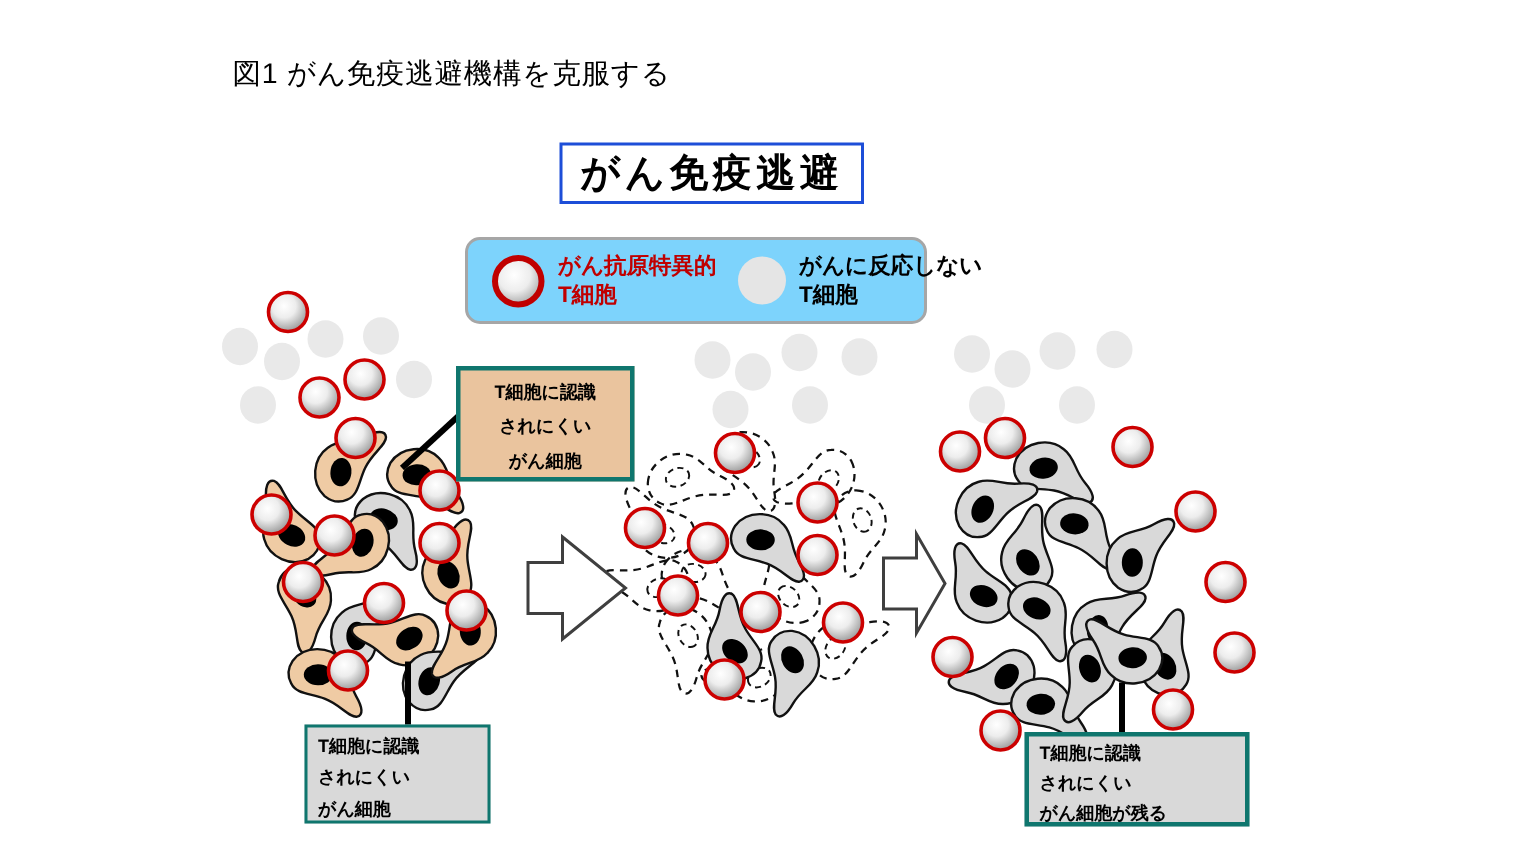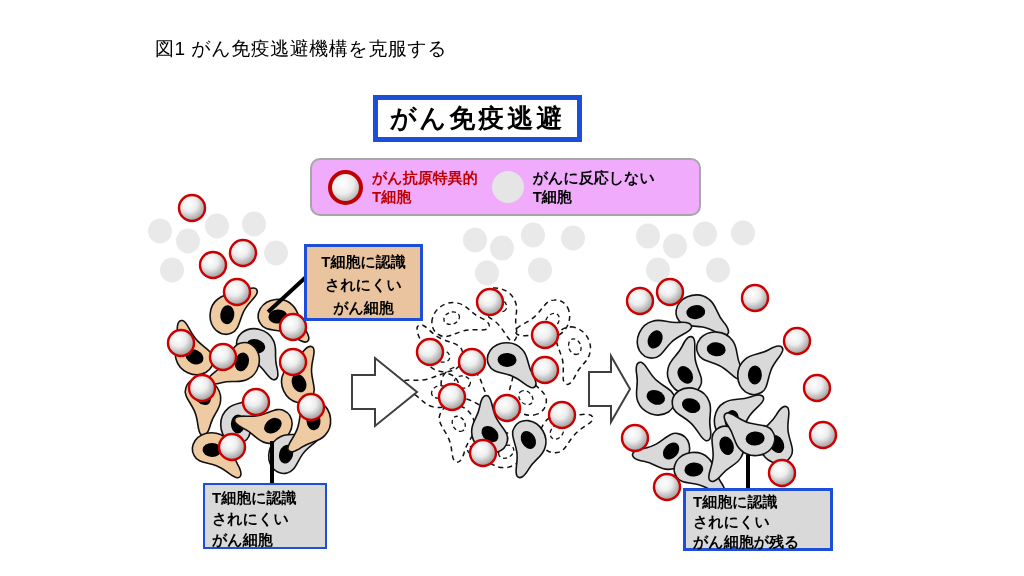--- a/index.html
+++ b/index.html
@@ -1,34 +1,34 @@
 <!DOCTYPE html>
 <html><head>
 <meta charset="utf-8">
 <style>
   html,body{margin:0;padding:0;background:#fff;}
   #canvas{position:relative;width:1024px;height:576px;background:#ffffff;overflow:hidden;
           font-family:Liberation Sans, sans-serif;color:#000;}
   #scene{position:absolute;left:0;top:0;}
   .fig-title{position:absolute;left:155px;top:36px;font-size:19px;letter-spacing:.5px;white-space:nowrap;}
-  .heading{position:absolute;left:373px;top:95px;border:5px solid #1d4ed8;background:#fff;
+  .heading{position:absolute;left:373px;top:95px;border:2px solid #1d4ed8;background:#fff;
            padding:1px 12px;font-size:26px;font-weight:bold;letter-spacing:3px;white-space:nowrap;}
-  .legend{position:absolute;left:310px;top:158px;width:391px;height:58px;box-sizing:border-box;
-          background:#f0abfc;border:2px solid #A6A6A6;border-radius:10px;
+  .legend{position:absolute;left:310px;top:158px;width:308px;height:58px;box-sizing:border-box;
+          background:#7dd3fc;border:2px solid #A6A6A6;border-radius:10px;
           display:flex;align-items:center;padding-left:16px;}
   .leg-item{display:flex;align-items:center;gap:9px;}
   .leg-circle{border-radius:50%;flex:0 0 auto;}
   .ring{width:27px;height:27px;border:4.5px solid #C00000;
         background:radial-gradient(circle at 40% 35%, #ffffff 0%, #ededed 45%, #8d8d8d 100%);}
   .plain{width:32px;height:32px;background:#E5E5E5;}
   .leg-text{font-size:15px;font-weight:bold;line-height:19px;white-space:nowrap;}
   .leg-red{color:#C00000;}
   .leg-item2{margin-left:14px;}
-  .callout{position:absolute;border:3px solid #1d4ed8;box-sizing:border-box;background:#D9D9D9;
-           font-size:15px;font-weight:600;line-height:21px;white-space:nowrap;}
+  .callout{position:absolute;border:3px solid #0f766e;box-sizing:border-box;background:#D9D9D9;
+           font-size:12px;font-weight:600;line-height:21px;white-space:nowrap;}
   #label-recognizable{left:304px;top:244px;width:119px;height:77px;text-align:center;padding-top:3px;line-height:23px;}
   #label-resistant{left:203px;top:483px;width:124px;height:66px;padding:2px 7px;border-width:2.5px;}
   #label-remaining{left:683px;top:488px;width:150px;height:63px;padding:1px 7px;line-height:20px;}
 </style>
 </head>
 <body>
 
 <div id="canvas">
 
   <svg id="scene" width="1024" height="576" viewBox="0 0 1024 576">

